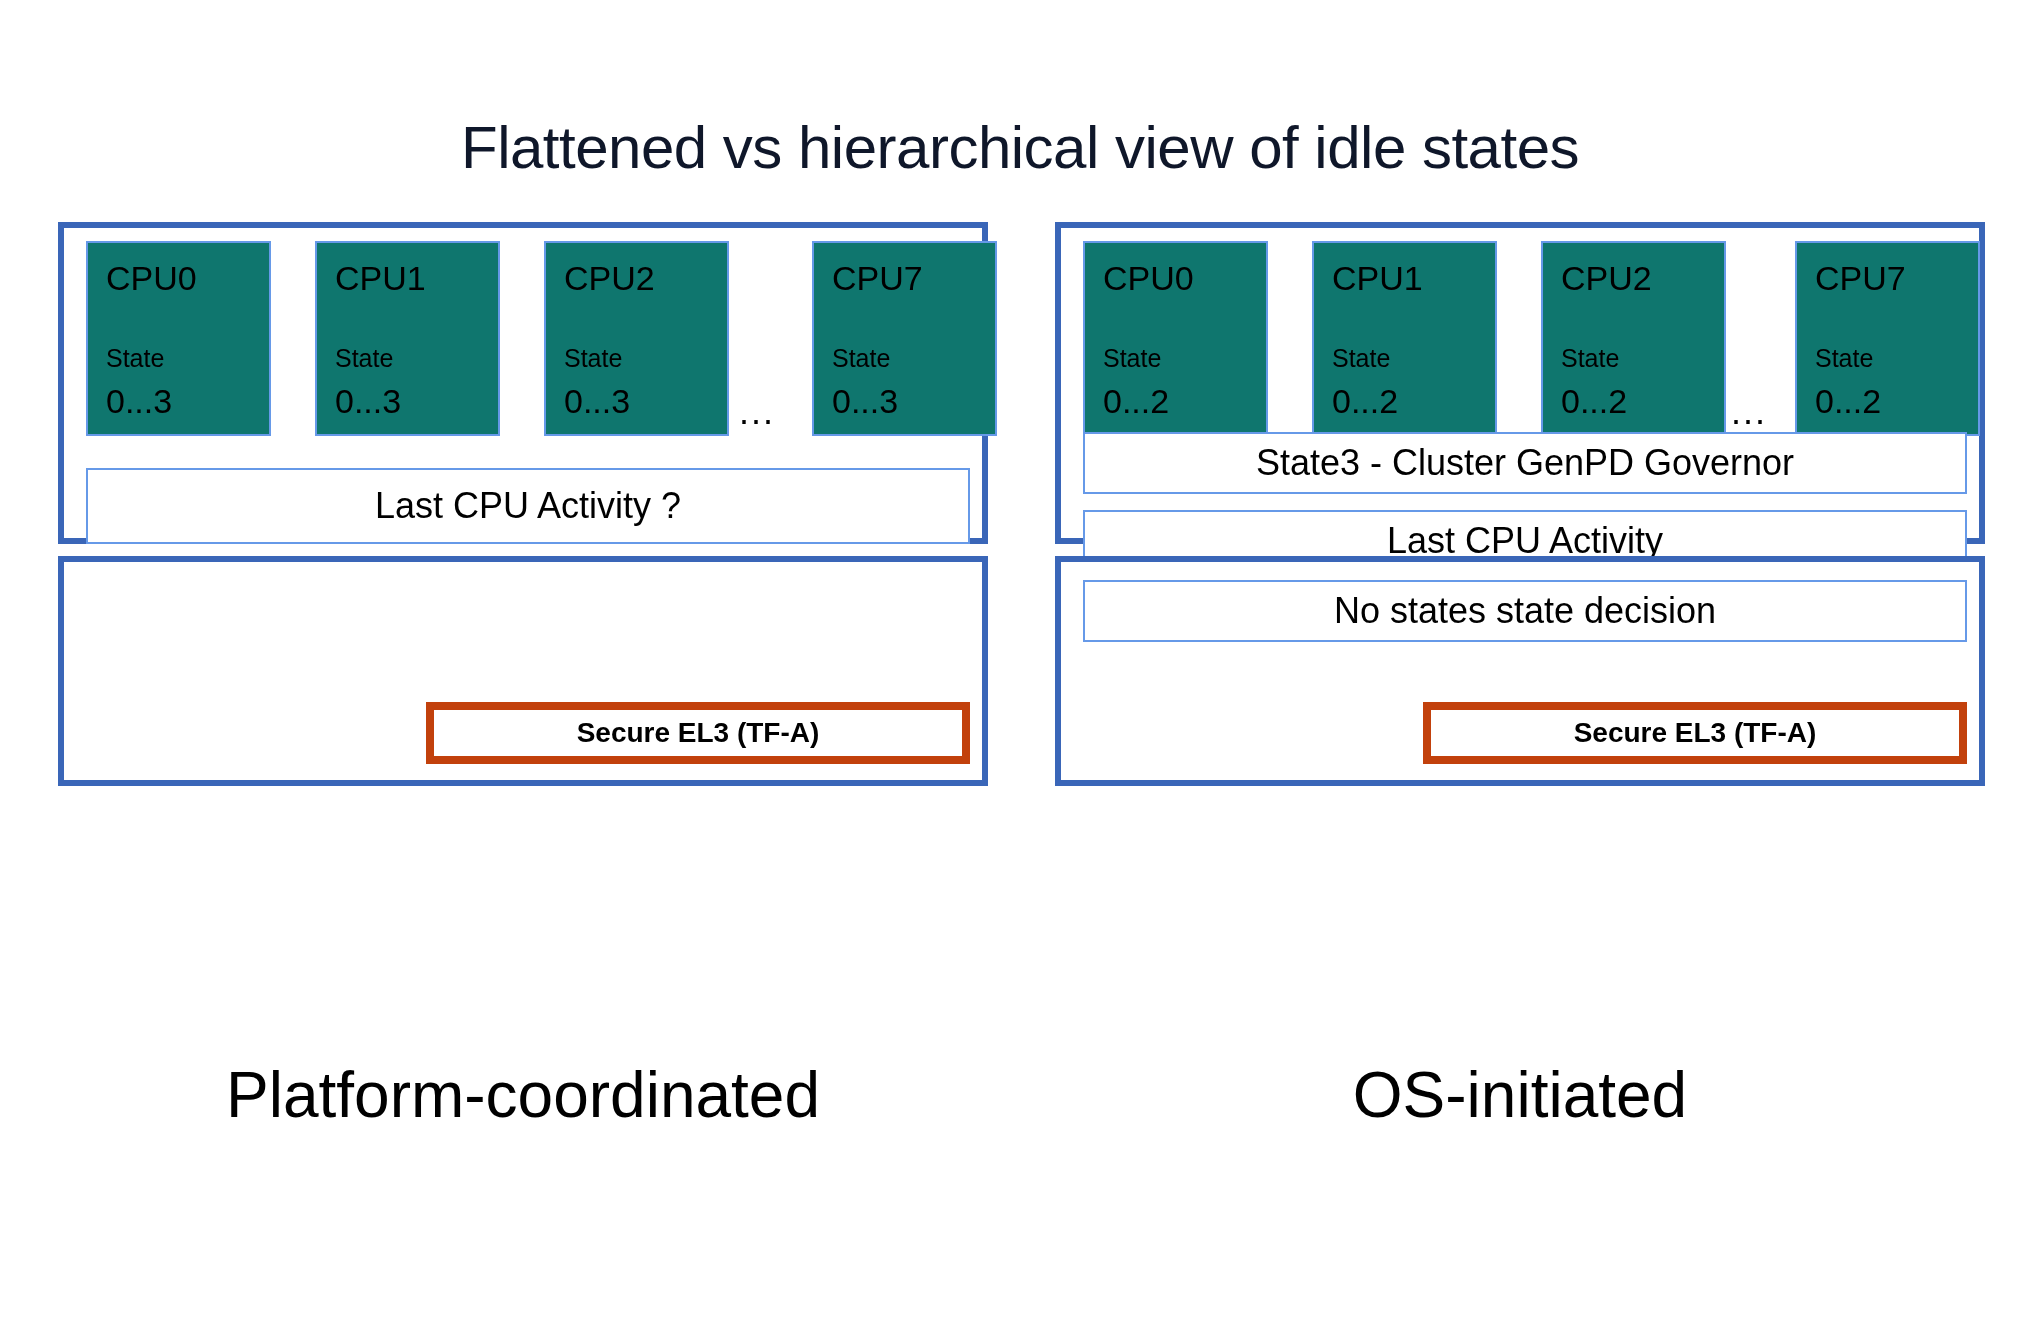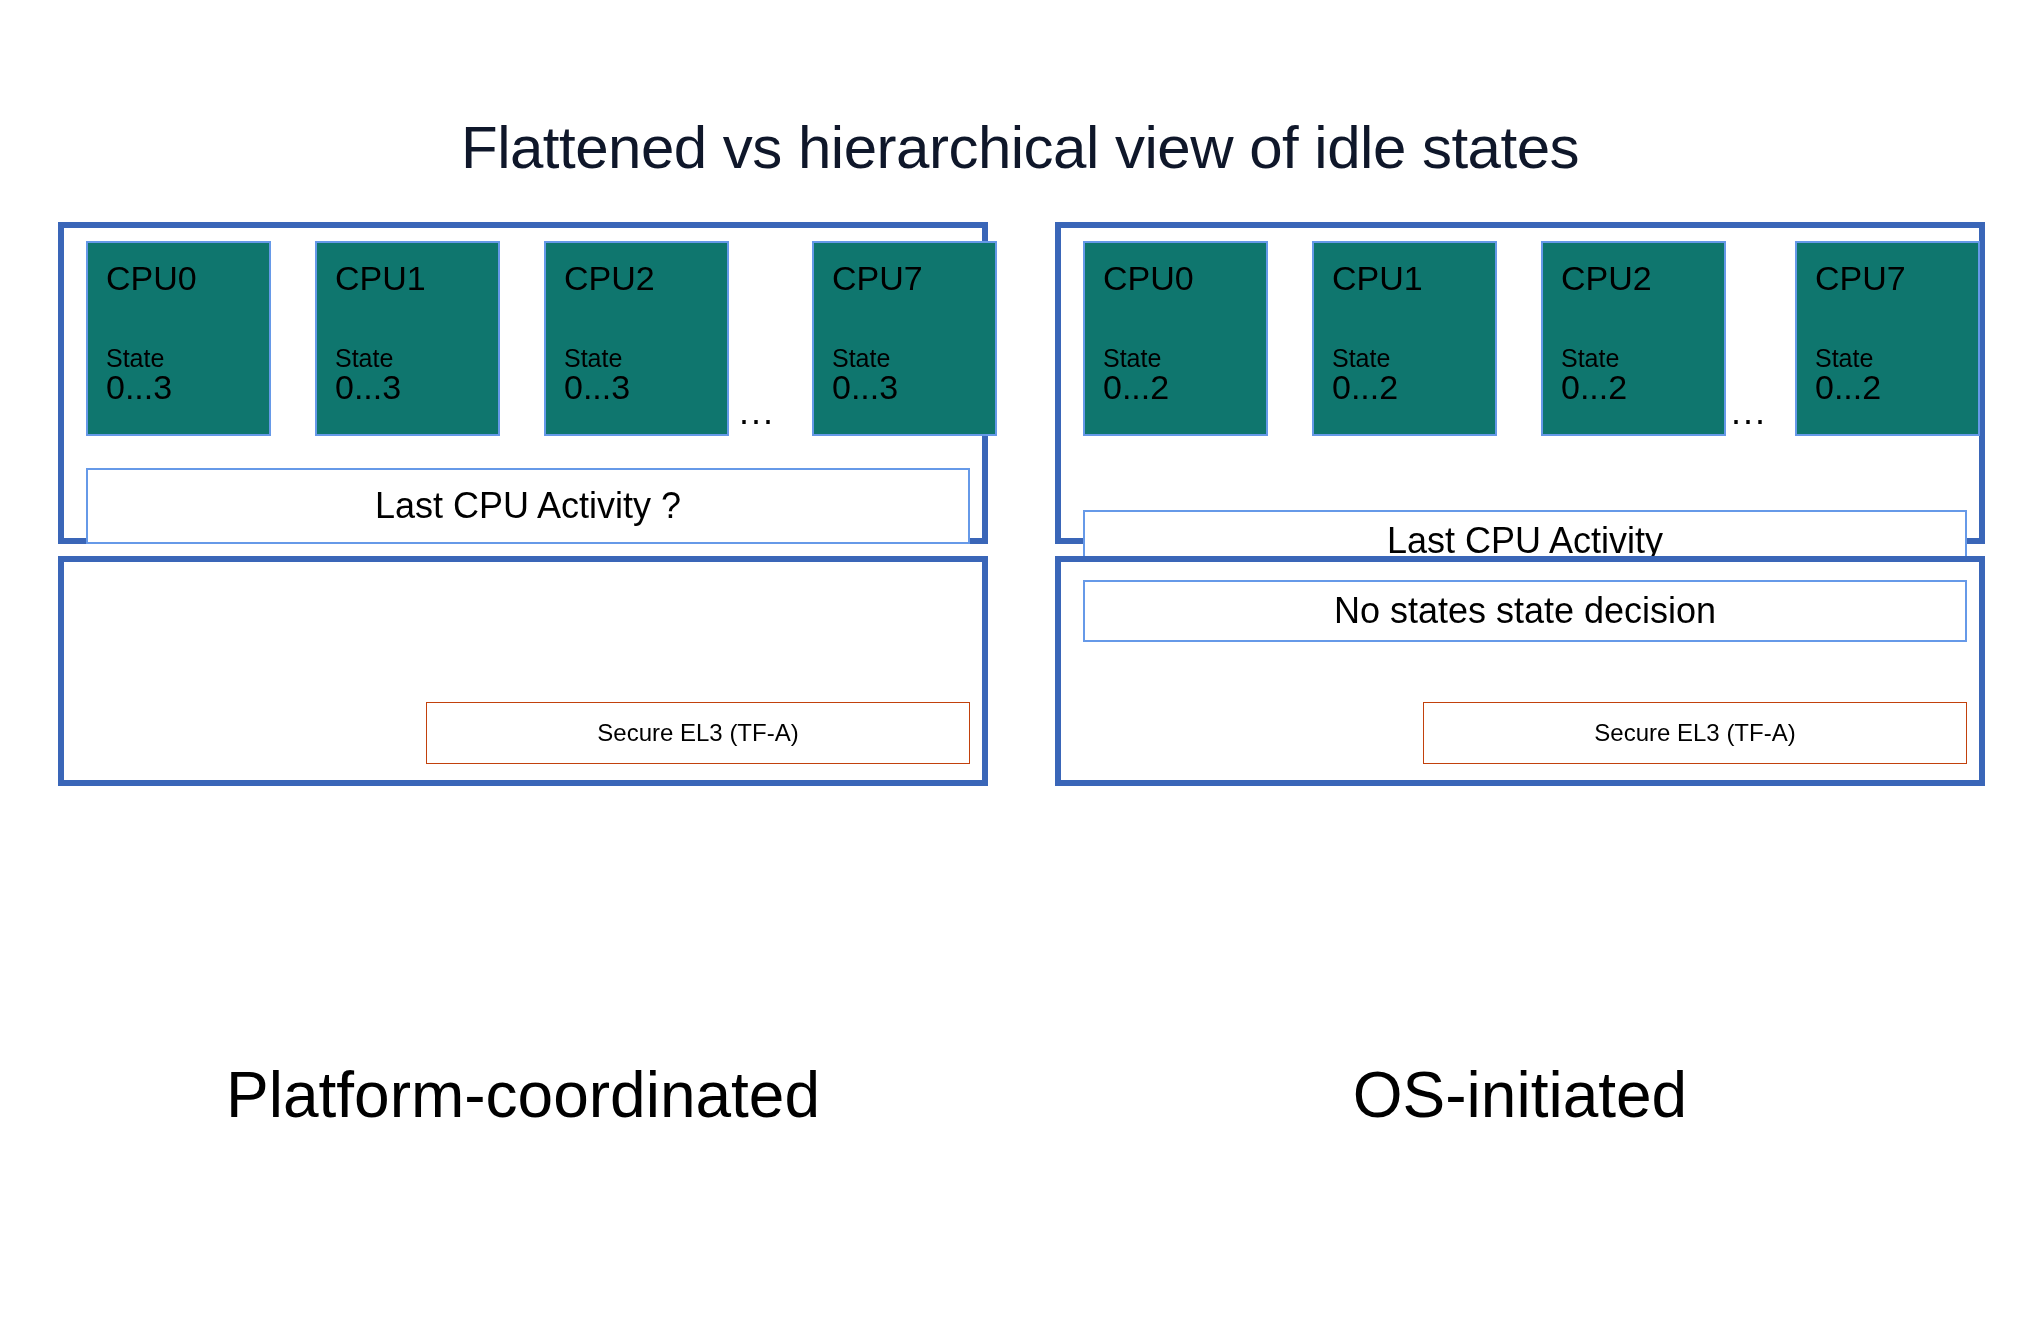--- a/index.html
+++ b/index.html
@@ -84,21 +84,21 @@
     position: absolute;
     left: 18px;
     top: 100px;
     font-size: 25px;
     line-height: 1.22;
     white-space: nowrap;
   }
   .cpu-box .cpu-state-range {
     position: absolute;
     left: 18px;
-    top: 124px;
+    top: 138px;
     font-size: 34px;
     line-height: 1.22;
     white-space: nowrap;
   }
   .cpu-ellipsis {
     position: absolute;
     font-size: 36px;
     line-height: 1;
     letter-spacing: 2px;
     white-space: nowrap;
@@ -142,28 +142,29 @@
     height: 62px;
   }
   #os-last-cpu-activity {
     top: 282px;
     height: 62px;
   }
 
   
   .el-badge {
     position: absolute;
-    border: 1px solid #c2410c;
+    border: 8px solid #c2410c;
     box-sizing: border-box;
     background: #ffffff;
     display: flex;
     align-items: center;
     justify-content: center;
-    font-size: 24px;
-    white-space: nowrap;
+    font-size: 28px;
+    white-space: nowrap;
+    font-weight: bold;
   }
   #platform-el1-badge {
     left: 362px;
     top: 379px;
     width: 544px;
     height: 62px;
   }
   #os-el1-badge {
     left: 362px;
     top: 379px;
@@ -293,20 +294,21 @@
       <div class="cpu-ellipsis">...</div>
 
       <div class="cpu-box pos3">
         <div class="cpu-name">CPU7</div>
         <div class="cpu-state-label">State</div>
         <div class="cpu-state-range">0...2</div>
       </div>
 
     </div>
 
+    <div class="wide-bar" id="os-cluster-governor">State3 - Cluster GenPD Governor</div>
 
     <div class="wide-bar" id="os-last-cpu-activity">Last CPU Activity</div>
 
     <div class="el-badge" id="os-el1-badge">Non-Secure EL1 (Linux)</div>
   </div>
 
   <div class="panel panel-fw-layer">
 
     <div class="fw-bar">No states state decision</div>
 

